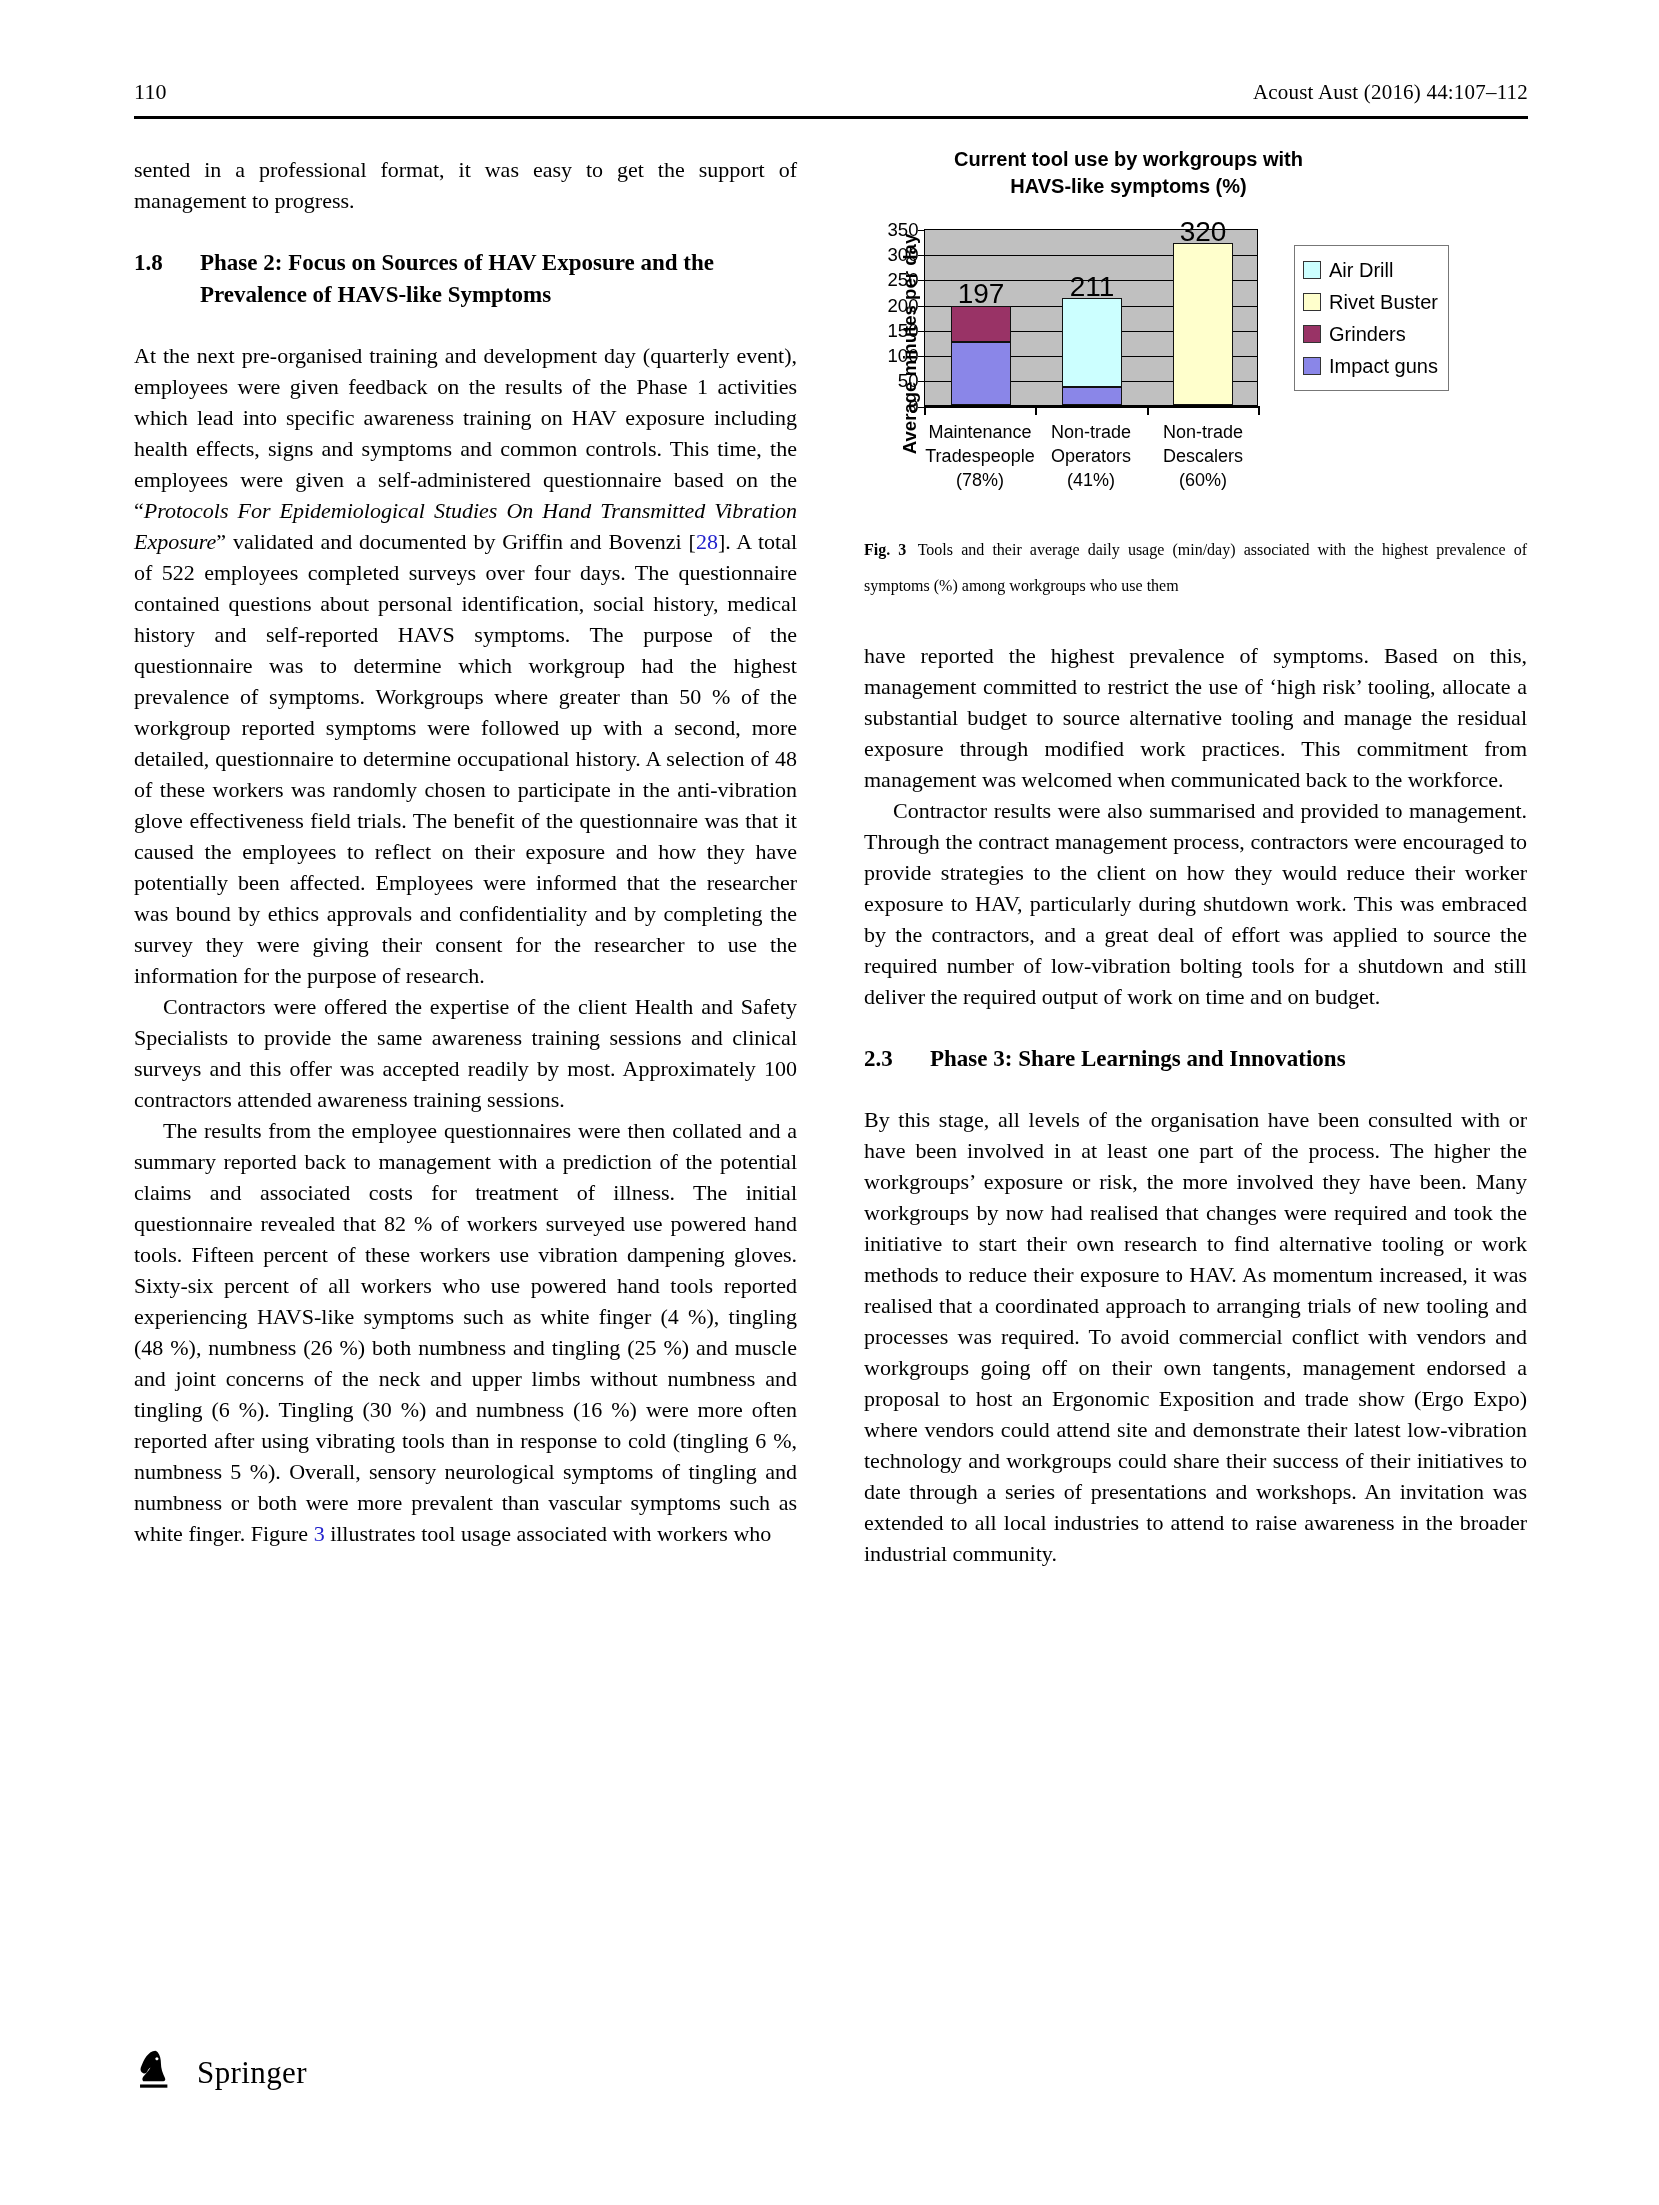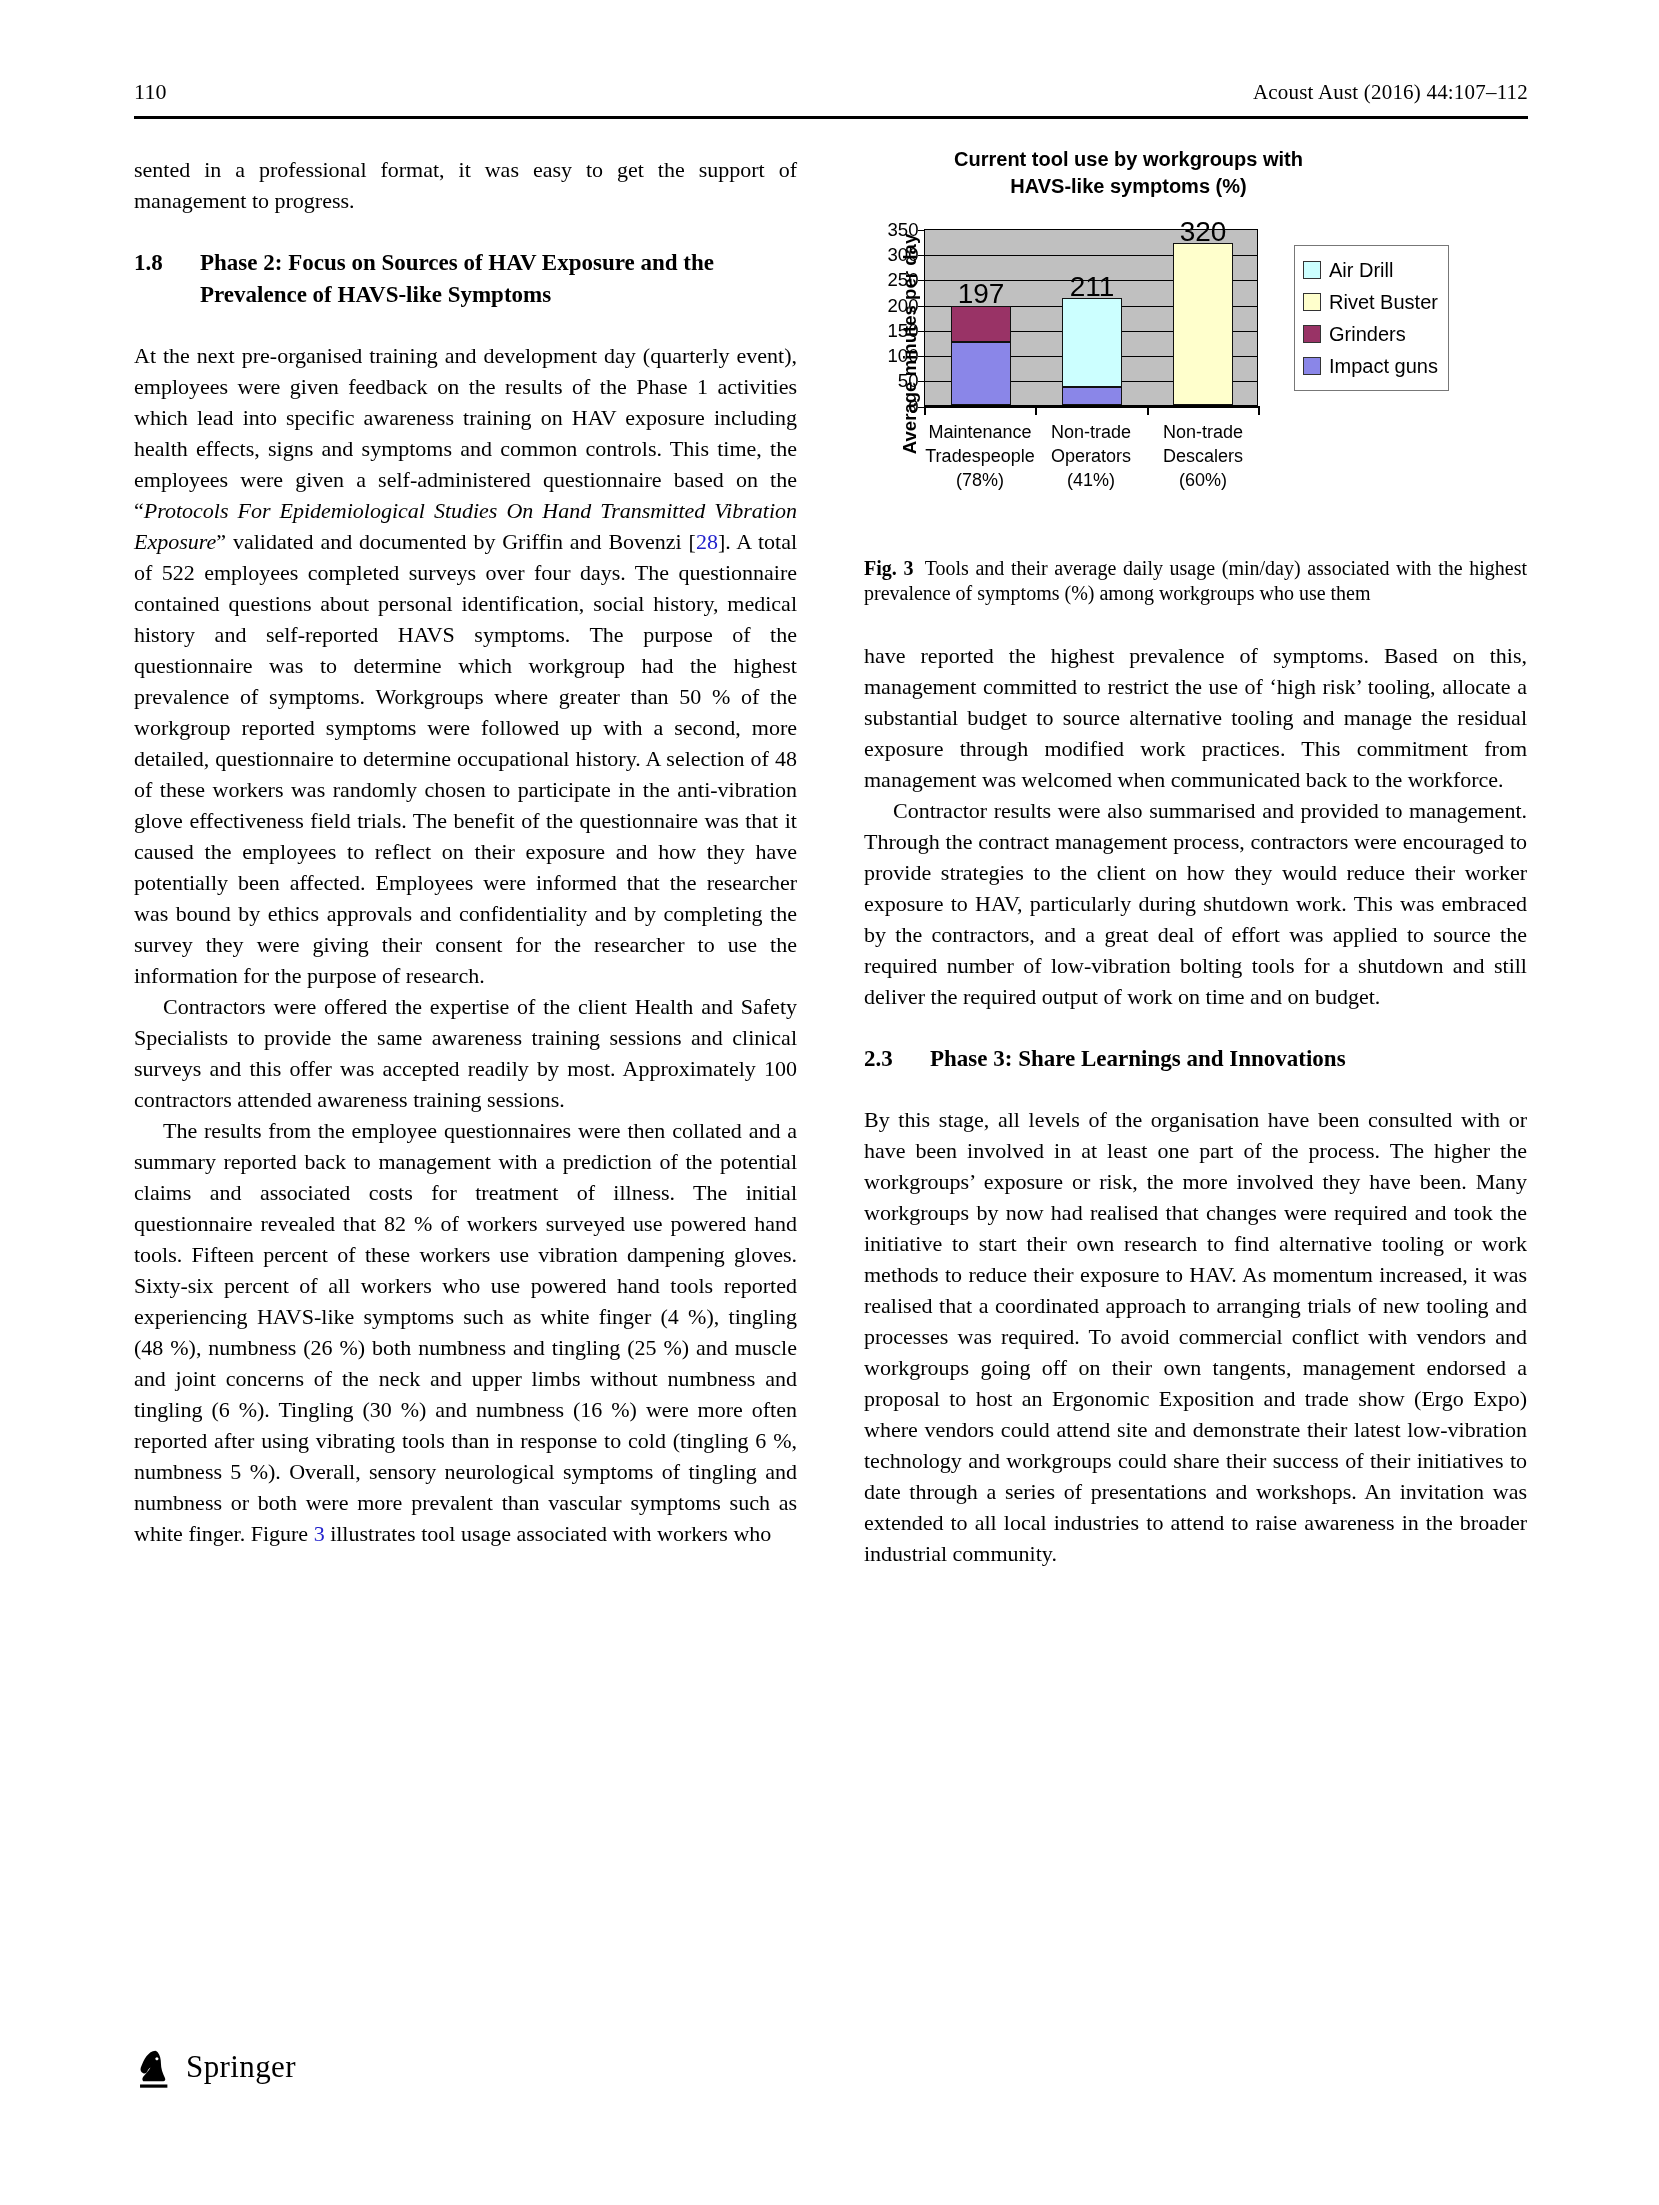--- a/index.html
+++ b/index.html
@@ -215,37 +215,37 @@
     height: 18px;
     border: 1.6px solid #333;
     margin-right: 8px;
     box-sizing: border-box;
     flex: none;
   }
 
   .fig-caption {
     position: absolute;
     left: 864px;
-    top: 556px;
+    top: 532px;
     width: 663px;
-    font-size: 20px;
-    line-height: 25px;
+    font-size: 16px;
+    line-height: 36px;
     text-align: justify;
   }
   .fig-caption .lbl { font-weight: bold; }
   .fig-caption .lbl-sp { display: inline-block; width: 11.3px; }
 
   
   .footer {
     position: absolute;
     left: 136px;
     top: 2049px;
     display: flex;
-    align-items: flex-start;
-    gap: 13px;
+    align-items: flex-end;
+    gap: 24px;
   }
   .springer-mark { width: 37px; height: 42px; display:block; }
   .springer-word {
     font-family: "Liberation Serif", "DejaVu Serif", serif;
     font-size: 31px;
     letter-spacing: 0.4px;
   }
 </style>
 </head>
 <body>

